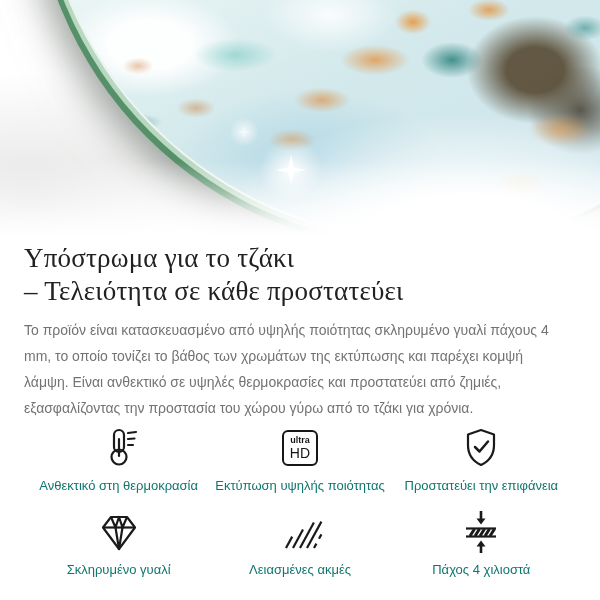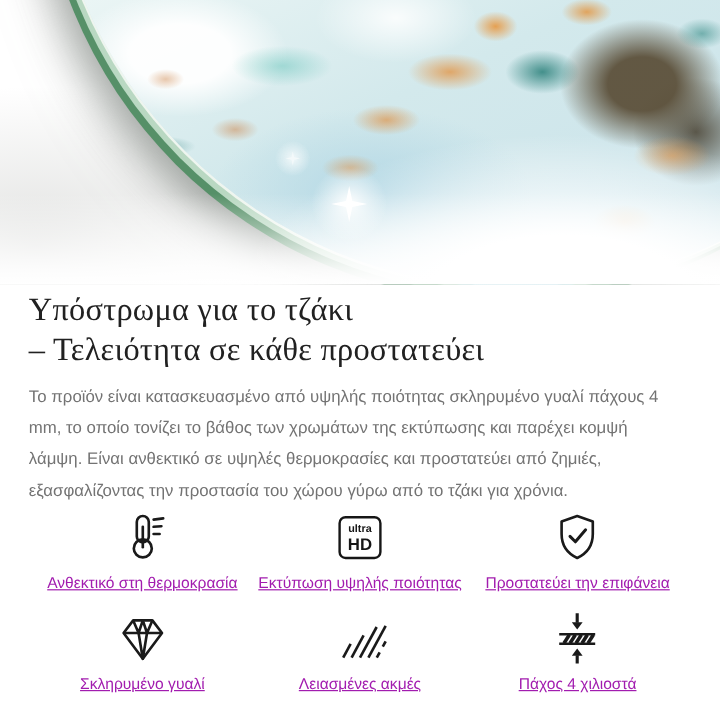--- a/index.html
+++ b/index.html
@@ -74,27 +74,27 @@
   .description{
     margin:9px 0 0;max-width:542px;font-size:14px;line-height:26px;color:#737373;
   }
   
   .features{
     display:grid;grid-template-columns:repeat(3,1fr);row-gap:18px;
     margin:6px 28px 0;
   }
   .feature{display:flex;flex-direction:column;align-items:center;text-align:center;}
   .feature-icon{height:42px;display:flex;align-items:center;justify-content:center;}
-  .feature-label{margin-top:9px;font-size:13px;color:#a21caf;line-height:1.2;text-decoration:underline;}
+  .feature-label{margin-top:9px;font-size:13px;color:#0f766e;line-height:1.2;}
   .uhd{
     width:32px;height:32px;border:2.5px solid #161616;border-radius:6px;
     display:flex;flex-direction:column;align-items:center;justify-content:center;color:#161616;
   }
   .uhd .top{font-size:9px;font-weight:700;line-height:1;}
-  .uhd .bottom{font-size:14px;font-weight:700;line-height:1;margin-top:1px;}
+  .uhd .bottom{font-size:14px;font-weight:400;line-height:1;margin-top:1px;}
   svg.line-icon{stroke:#1a1a1a;fill:none;stroke-width:2.2;}
 </style>
 </head>
 <body>
 
 <div class="hero">
   <div class="glass-disc">
     <div class="marble"></div>
   </div>
   <div class="hero-fade"></div>

